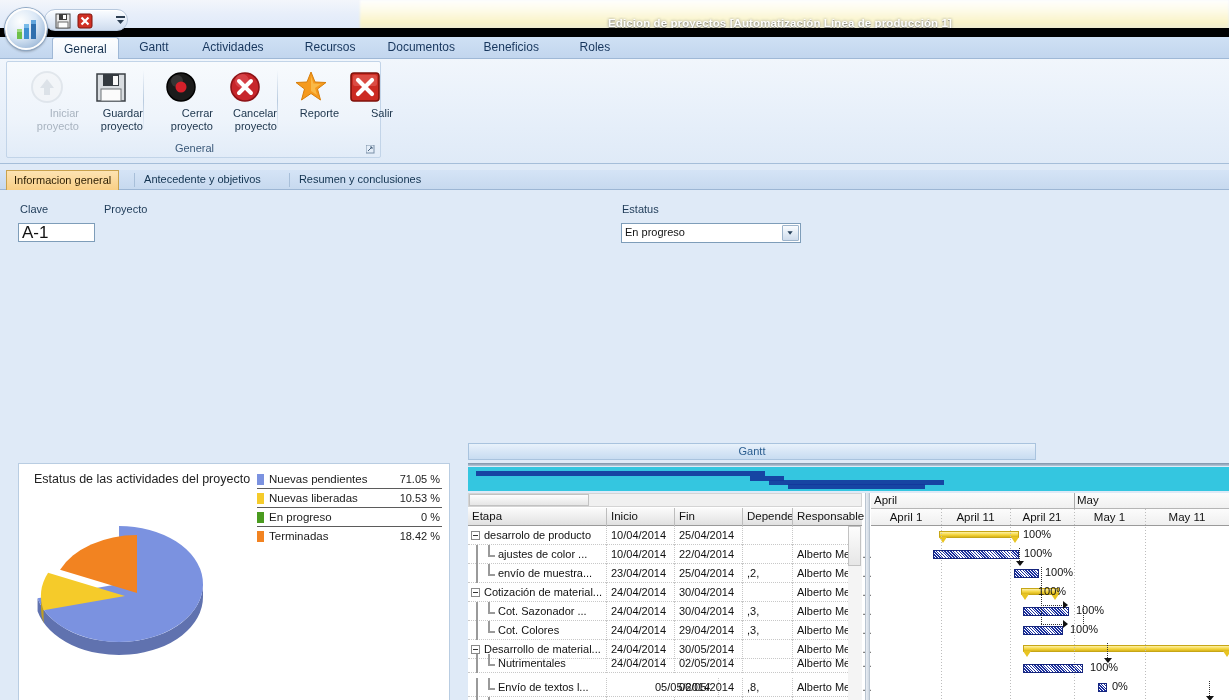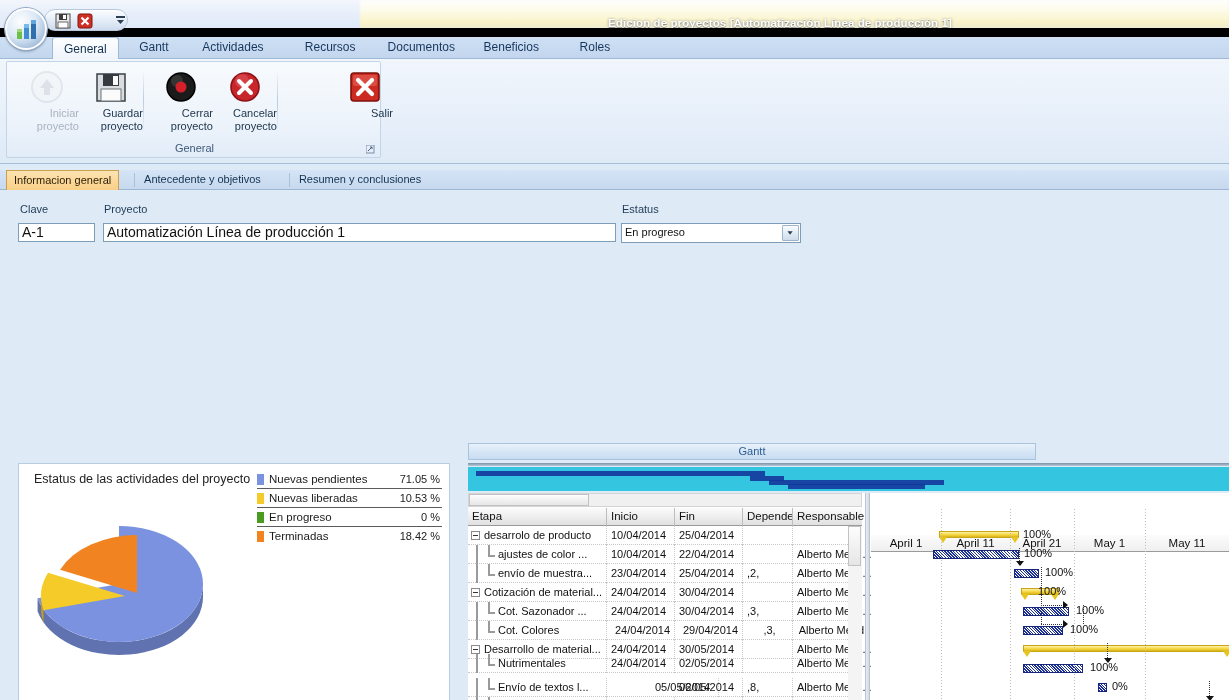--- a/index.html
+++ b/index.html
@@ -136,21 +136,21 @@
   #content{
     position:absolute; left:0; top:190px; width:1229px; height:510px;
     background:#dfeaf7;
   }
 
   
   .flabel{ position:absolute; font-size:11px; color:#1d3a57; }
   .finput{
     position:absolute; height:19px; line-height:17px;
     background:#fff; border:1px solid #7e9db9;
-    font-size:14px; color:#111; padding:0 3px; overflow:hidden;
+    font-size:17px; color:#111; padding:0 3px; overflow:hidden;
     white-space:nowrap;
   }
   #estatus-select{
     position:absolute; height:20px;
     background:#fff; border:1px solid #7e9db9;
   }
   #estatus-value{
     position:absolute; left:3px; top:2px; font-size:11px; color:#111;
   }
   #estatus-arrow{
@@ -251,21 +251,20 @@
   }
   #chart-month{
     position:absolute; left:0; top:0; width:358px; height:16px;
     background:linear-gradient(to bottom,#fcfcfc,#f0f0f0);
     border-bottom:1px solid #b5b5b5;
   }
   #chart-days{
     position:absolute; left:0; top:16px; width:358px; height:17px;
     background:linear-gradient(to bottom,#fcfcfc,#efefef);
     border-bottom:1px solid #9a9a9a;
-    margin-top:26px;
   }
   .mlab{ position:absolute; top:1px; font-size:11.5px; color:#111; padding-left:3px; }
   .dlab{ position:absolute; top:1px; height:16px; line-height:15px; font-size:11.5px; color:#111;
          text-align:center; }
   .vtick{ position:absolute; top:0; width:1px; background:#aaa; }
 
   .bar-task{
     position:absolute; height:9px;
     background:repeating-linear-gradient(45deg,#1a2f9e 0 1px,#ffffff 1px 2px);
     border:1px solid #16267d;
@@ -408,20 +407,27 @@
       </div>
       <div class="rbtn" style="left: 206px;">
         <span class="ricon"><svg viewBox="0 0 34 34">
             <circle cx="17" cy="17" r="14" fill="#c7262b" stroke="#8c1216" stroke-width="1.6"></circle>
             <circle cx="14" cy="11" r="7" fill="#e8646a" opacity=".45"></circle>
             <path d="M11 11 L23 23 M23 11 L11 23" stroke="#fff" stroke-width="4" stroke-linecap="round"></path>
           </svg></span>
         <span class="rlab">Cancelar</span>
         <span class="rlab">proyecto</span>
       </div>
+      <div class="rbtn" style="left: 276px; width: 56px;">
+        <span class="ricon"><svg viewBox="0 0 34 34">
+            <path d="M17 2 L21 12 L32 12.5 L23.5 19 L26.5 30 L17 23.5 L7.5 30 L10.5 19 L2 12.5 L13 12 Z" fill="#f59a1e" stroke="#d77e0a" stroke-width="1"></path>
+            <path d="M17 6 L19.5 13.5 L27 14 L21 18 L23 25 L17 21 Z" fill="#fbc65a" opacity=".7"></path>
+          </svg></span>
+        <span class="rlab">Reporte</span>
+      </div>
       <div class="rbtn" style="left: 330px; width: 56px;">
         <span class="ricon"><svg viewBox="0 0 34 34">
             <rect x="3" y="3" width="28" height="28" rx="3" fill="#cc2b22" stroke="#7f120b" stroke-width="1.6"></rect>
             <rect x="5" y="5" width="24" height="11" rx="2" fill="#ea6d63" opacity=".5"></rect>
             <path d="M10 10 L24 24 M24 10 L10 24" stroke="#fff" stroke-width="4.2" stroke-linecap="round"></path>
           </svg></span>
         <span class="rlab">Salir</span>
       </div>
       <div class="rsep" style="left: 136px;"></div>
       <div class="rsep" style="left: 270px;"></div>
@@ -435,21 +441,20 @@
     <div class="stab-div" style="left: 288.9px;"></div>
     <div class="stab" style="left: 291.9px;">Resumen y conclusiones</div>
   </div>
 
 <div id="content">
 
   <div class="flabel" style="left:20px; top:13px;">Clave</div>
   <div class="finput" style="left:18px; top:33px; width:77px;">A-1</div>
 
   <div class="flabel" style="left:104px; top:13px;">Proyecto</div>
-  <div class="finput" style="left:103px; top:33px; width:513px;">Automatización Línea de producción 1</div>
 
   <div class="flabel" style="left:622px; top:13px;">Estatus</div>
   <div id="estatus-select" style="left:621px; top:33px; width:180px;">
     <div id="estatus-value">En progreso</div>
     <div id="estatus-arrow">
       <svg viewBox="0 0 17 16" width="15" height="14">
           <path d="M5 6 L11 6 L8 10 Z" fill="#27405a"></path>
         </svg>
     </div>
   </div>
@@ -560,21 +565,21 @@
               <div class="tree-vline" style="left: 8px; top: 0px; height: 19px;"></div>
               <div class="tree-vline" style="left: 20px; top: 0px; height: 11px;"></div>
               <div class="tree-hline" style="left: 20px; top: 10px; width: 7px;"></div>
               <span class="etapa-inner" style="left: 30px;">Cot. Sazonador ...</span>
             </div>
             <div class="tc" style="left: 139px; width: 68px;">24/04/2014</div>
             <div class="tc" style="left: 207px; width: 68px;">30/04/2014</div>
             <div class="tc" style="left: 275px; width: 50px;">,3,</div>
             <div class="tc" style="left: 325px; width: 83px;">Alberto Mend...</div>
           </div>
-          <div class="trow" style="top: 113px; text-align: center;">
+          <div class="trow" style="top: 113px;">
             <div class="tc etapa" style="left: 0px; width: 139px;">
               <div class="tree-vline" style="left: 8px; top: 0px; height: 19px;"></div>
               <div class="tree-vline" style="left: 20px; top: 0px; height: 11px;"></div>
               <div class="tree-hline" style="left: 20px; top: 10px; width: 7px;"></div>
               <span class="etapa-inner" style="left: 30px;">Cot. Colores</span>
             </div>
             <div class="tc" style="left: 139px; width: 68px;">24/04/2014</div>
             <div class="tc" style="left: 207px; width: 68px;">29/04/2014</div>
             <div class="tc" style="left: 275px; width: 50px;">,3,</div>
             <div class="tc" style="left: 325px; width: 83px;">Alberto Mend...</div>
@@ -626,20 +631,25 @@
           </div>
         </div>
       <div id="vscroll-tbl">
         <div class="sb-thumb" style="left:0; top:0; width:13px; height:40px;"></div>
       </div>
     </div>
 
     <div id="splitter"></div>
 
     <div id="chart">
+      <div id="chart-month">
+          <div class="mlab" style="left: 0px;">April</div>
+          <div class="mlab" style="left: 203px;">May</div>
+          <div class="vtick" style="left: 203px; height: 16px;"></div>
+        </div>
       <div id="chart-days">
           <div class="dlab" style="left: 0px; width: 70px;">April 1</div>
           <div class="dlab" style="left: 70px; width: 69px;">April 11</div>
           <div class="dlab" style="left: 139px; width: 64px;">April 21</div>
           <div class="dlab" style="left: 203px; width: 71px;">May 1</div>
           <div class="dlab" style="left: 274px; width: 84px;">May 11</div>
         </div>
       <div id="chart-bars">
           <div class="bar-sum" style="left: 68px; width: 80px; top: 38px;"></div>
           <div class="pct" style="left: 152px; top: 35px;">100%</div>

